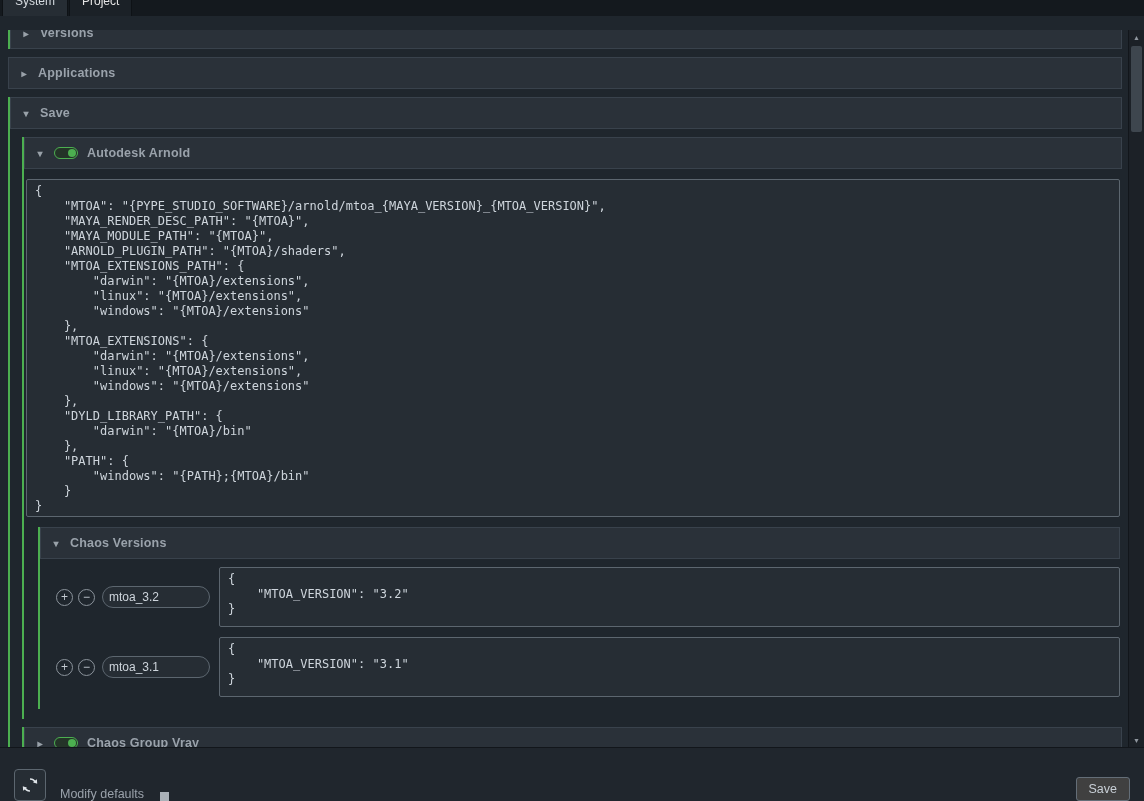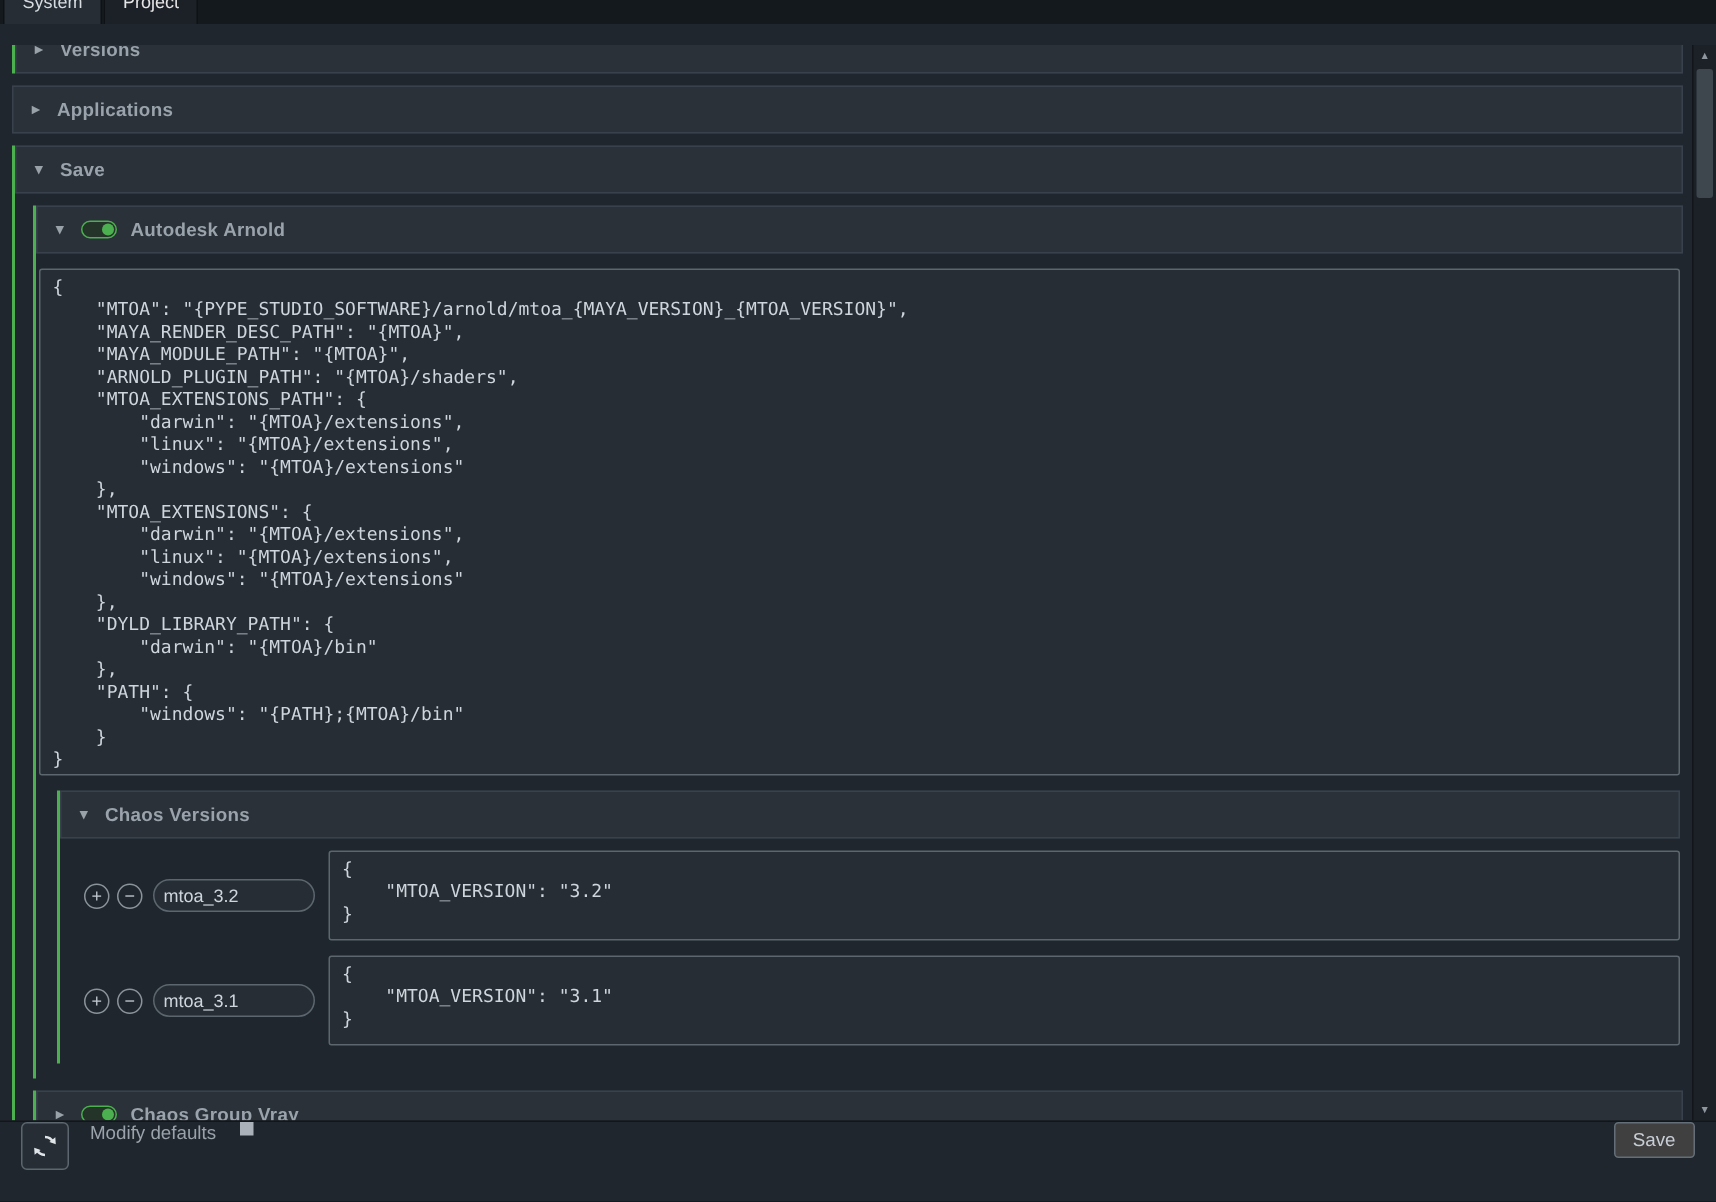--- a/index.html
+++ b/index.html
@@ -109,21 +109,21 @@
   .vscroll .sarrow.down { position: absolute; bottom: 0; left: 0; right: 0; }
   .vscroll .thumb {
     position: absolute; top: 16px; left: 2px; right: 2px; height: 86px;
     background: #3e464e; border-radius: 2px; cursor: grab;
   }
 
   
   .footer {
     position: absolute; bottom: 0; left: 0; right: 0; height: 54px;
     background: #20262d; border-top: 1px solid #12161b;
-    display: flex; align-items: flex-start; padding: 0 14px; gap: 14px;
+    display: flex; align-items: flex-end; padding: 0 14px; gap: 14px;
     font-size: 12.5px;
   }
   .refresh-btn {
     width: 32px; height: 32px; border-radius: 4px;
     border: 1px solid #5c666f; background: #262d34;
     display: flex; align-items: center; justify-content: center; cursor: pointer;
   }
   .mod-label { color: var(--muted-text, #9aa2ab); }
   .mod-checkbox {
     width: 9px; height: 9px; background: #aab1b8; display: inline-block;

